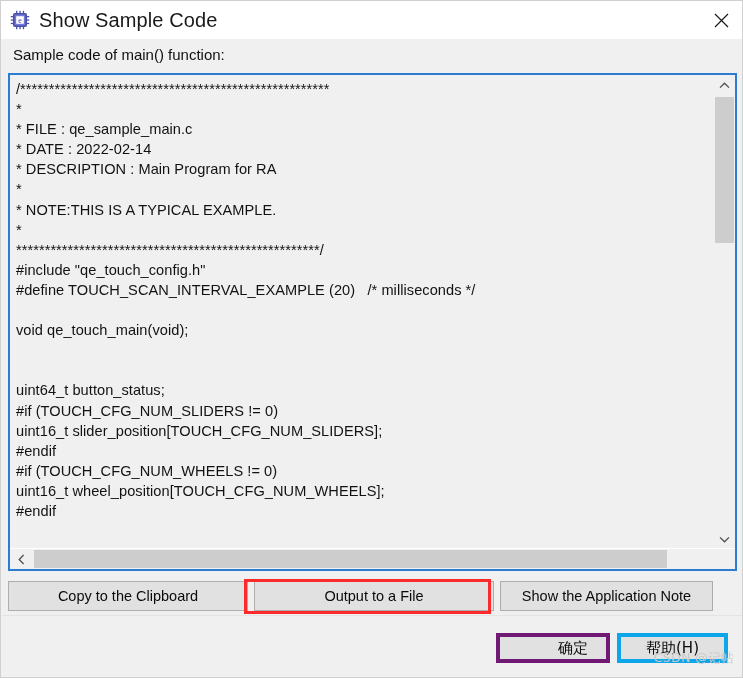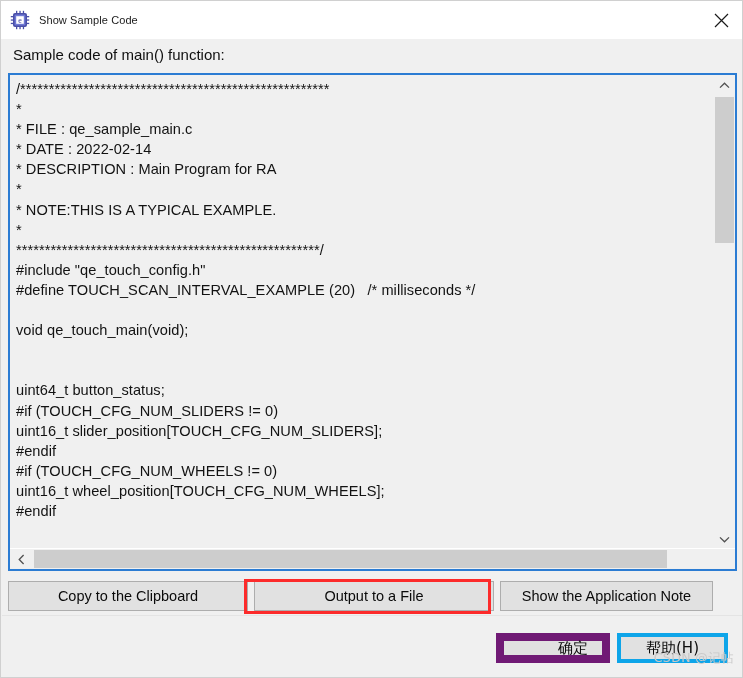--- a/index.html
+++ b/index.html
@@ -37,21 +37,21 @@
   }
   .title-icon {
     width: 20px;
     height: 20px;
     margin-left: 9px;
     margin-right: 9px;
     flex: 0 0 auto;
     position: relative;
   }
   .title-text {
-    font-size: 11px;
+    font-size: 20px;
     color: #1a1a1a;
     letter-spacing: 0.1px;
     white-space: nowrap;
   }
   .titlebar-spacer { flex: 1 1 auto; }
   .close-button {
     width: 46px;
     height: 37px;
     display: flex;
     align-items: center;
@@ -228,21 +228,21 @@
     color: #0a0a0a;
     display: flex;
     align-items: center;
     justify-content: center;
     white-space: nowrap;
     font-family: "DejaVu Sans", "Liberation Sans", sans-serif;
   }
   #btn-ok {
     left: 494px;
     width: 114px;
-    border: 8px solid #701a75;
+    border: 4px solid #701a75;
     padding-left: 40px;
   }
   #btn-help {
     left: 615px;
     width: 111px;
     border: 4px solid #0ea5e9;
   }
 
   .watermark {
     position: absolute;

